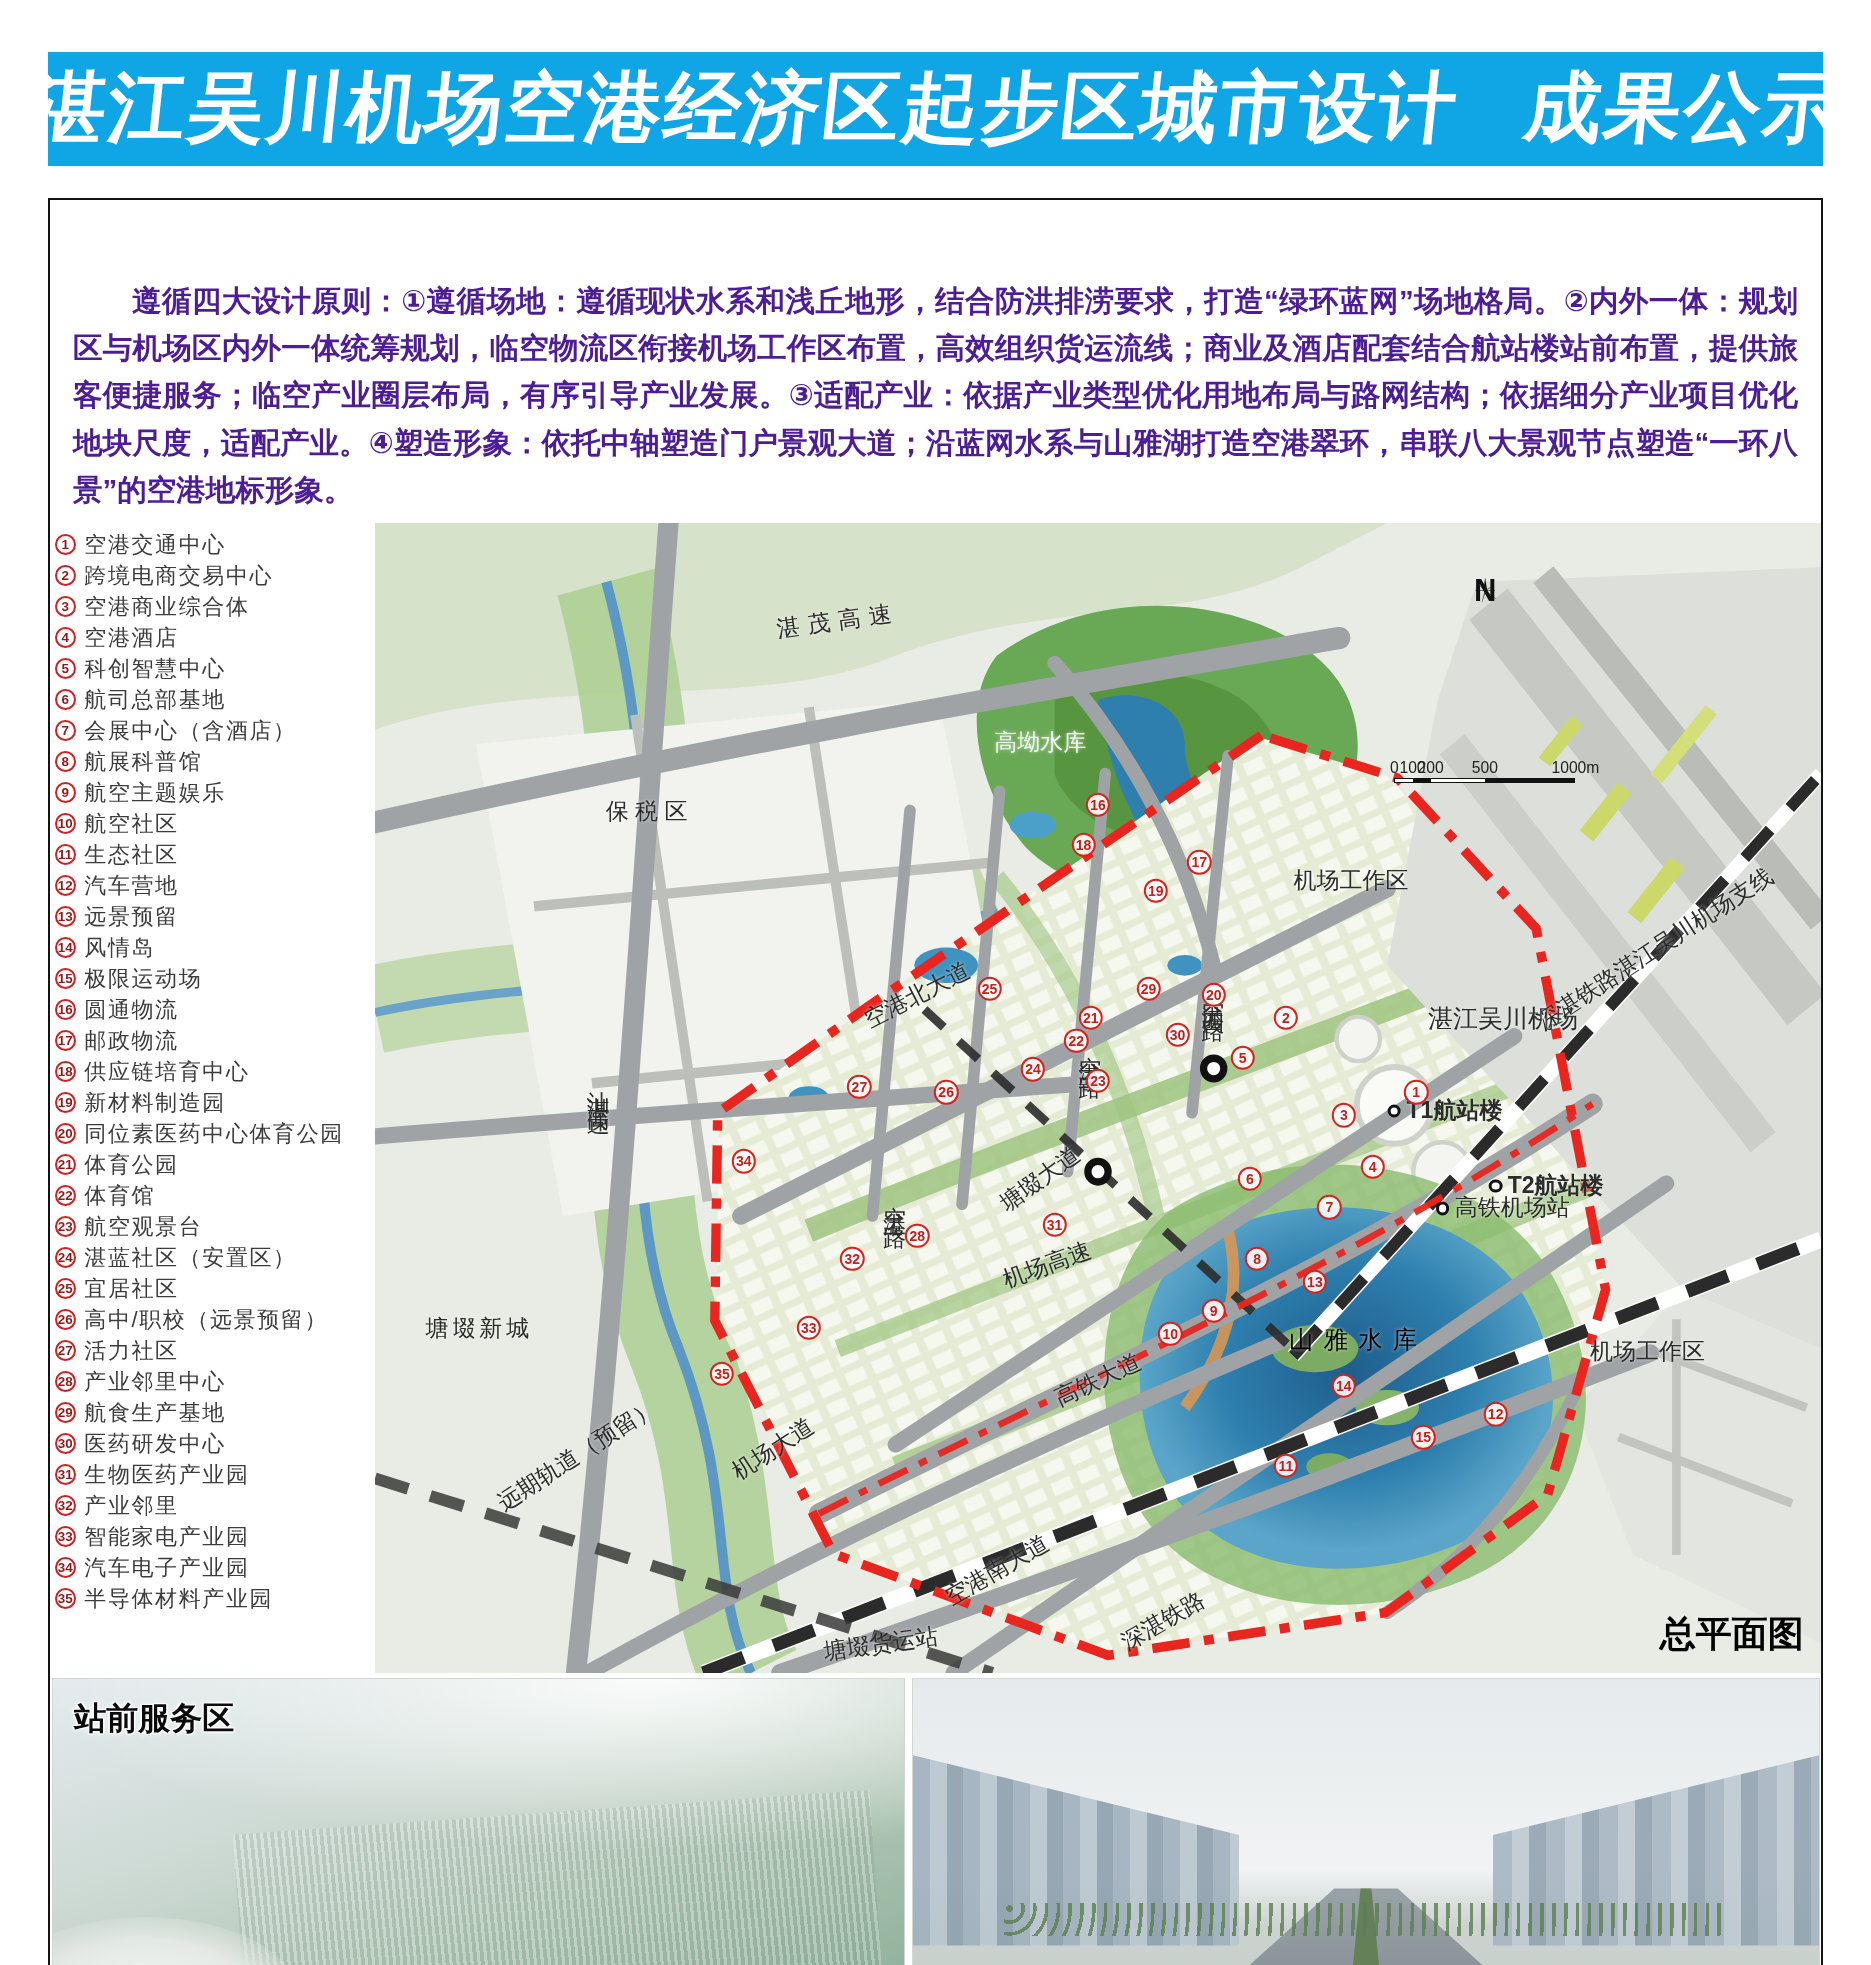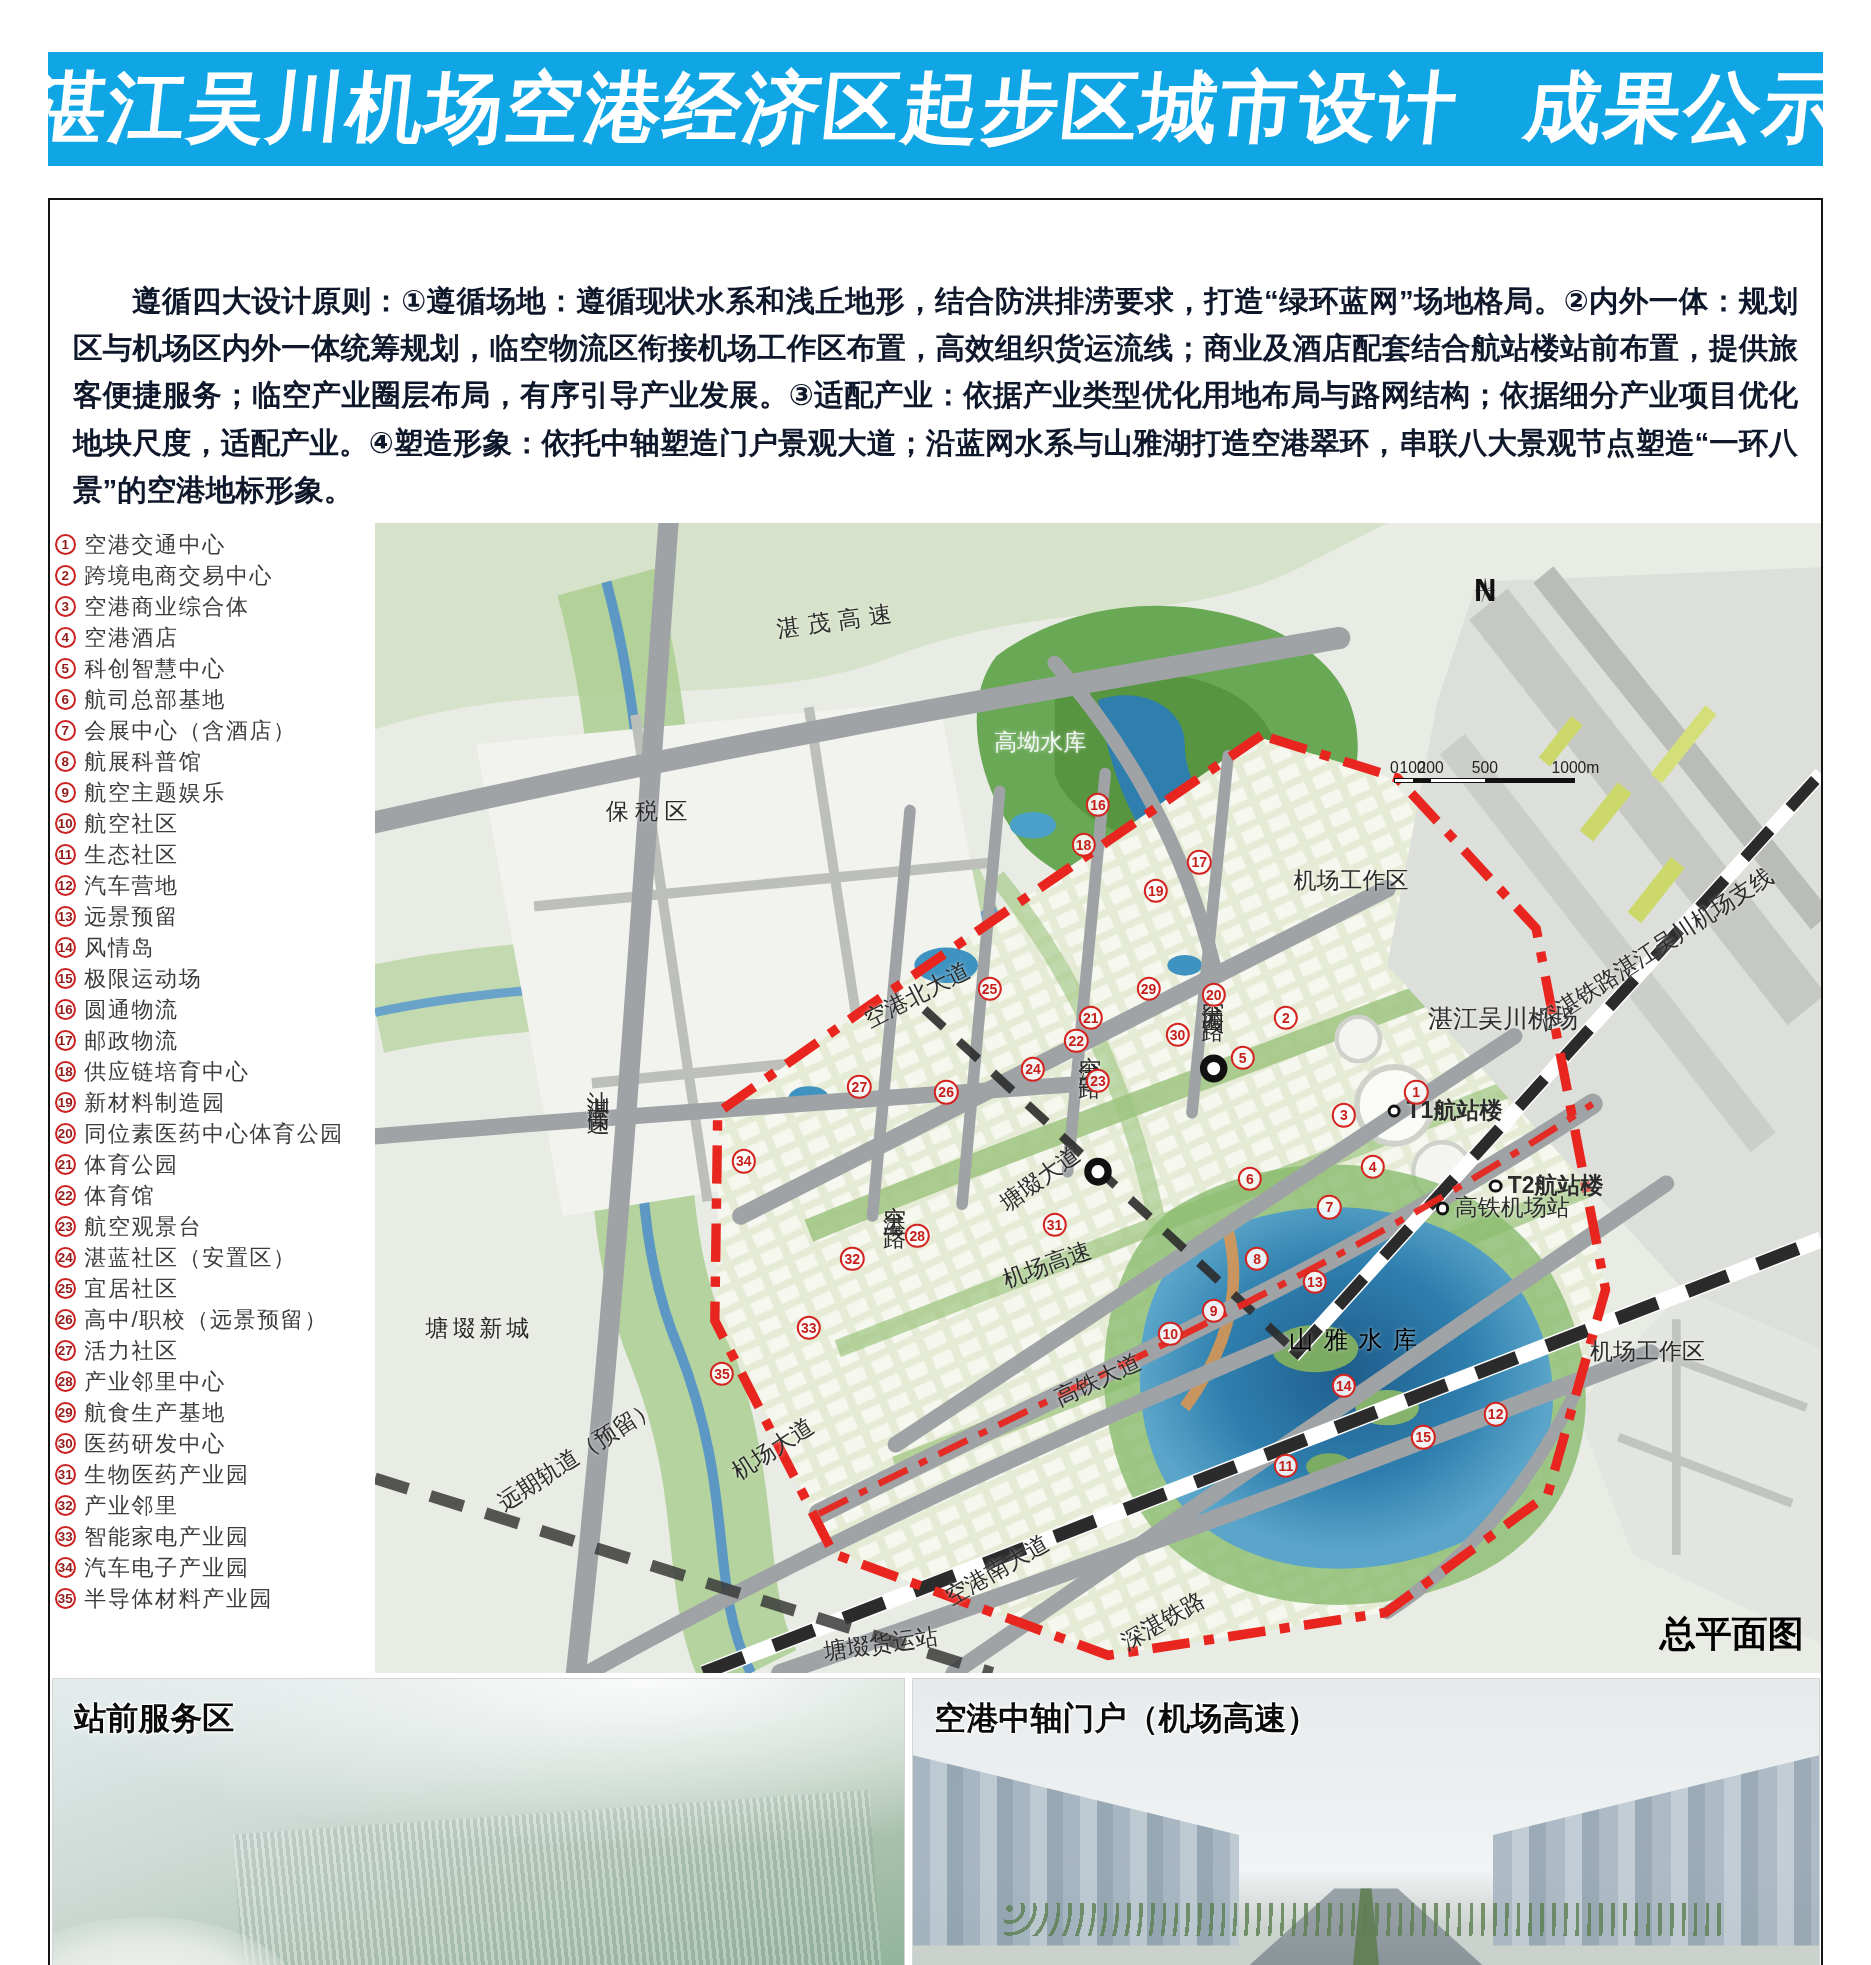--- a/index.html
+++ b/index.html
@@ -20,21 +20,21 @@
   
   .box{
     position:absolute;left:48px;top:198px;width:1775px;height:2402px;
     border:2.8px solid #141414;background:#fff;box-sizing:border-box;
   }
   .sec-title{
     position:absolute;left:20.4px;top:11.8px;font-size:46px;font-weight:800;color:#000;white-space:nowrap;
   }
   .para{
     position:absolute;left:23px;top:77px;width:1725px;
-    font-size:29.5px;line-height:1.6;font-weight:700;color:#0f172a;
+    font-size:29.5px;line-height:1.6;font-weight:700;color:#4c1d95;
     text-align:justify;text-indent:2em;
   }
   
   .legend{
     position:absolute;left:4.7px;top:329px;width:318px;margin:0;padding:0;list-style:none;
   }
   .lg-item{display:flex;align-items:center;height:31px;gap:8.6px;}
   .lg-num{
     flex:0 0 auto;width:21px;height:21px;border:2px solid #CC2222;border-radius:50%;
     display:flex;align-items:center;justify-content:center;
@@ -447,17 +447,16 @@
     <span class="cap">站前服务区</span>
   </div>
 
   <div class="photo p2 photo-b">
     <div class="pb-bldL"></div>
     <div class="pb-bldR"></div>
     <div class="pb-road"></div>
     <div class="pb-median"></div>
     <div class="pb-trees"></div>
 
-    <span class="cap">空港中轴门户（机场高速）</span>
   </div>
 
 </div>
 
 
 </body></html>

